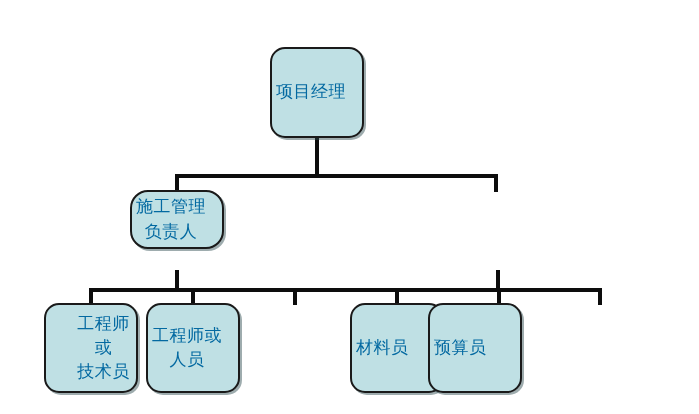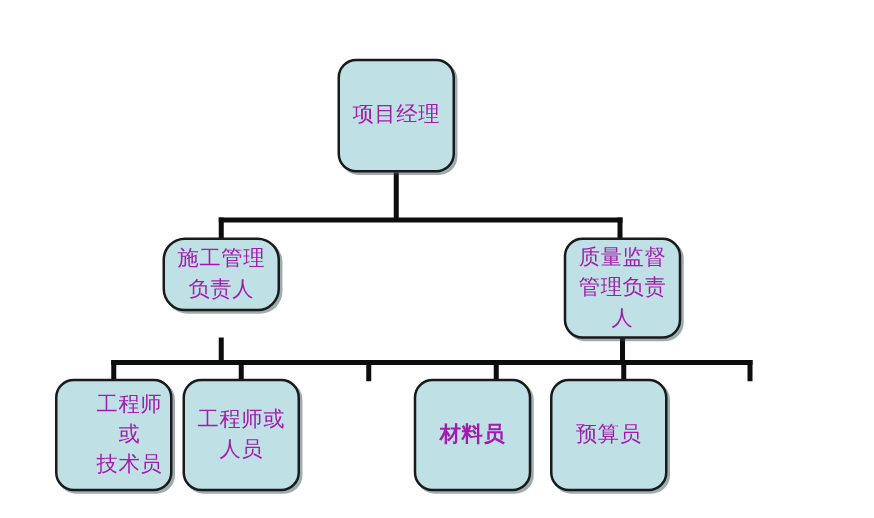--- a/index.html
+++ b/index.html
@@ -27,23 +27,22 @@
   
   .node {
     position: absolute;
     box-sizing: border-box;
     background: #bfe0e4;
     border: 2px solid #1a1a1a;
     border-radius: 15px;
     box-shadow: 2px 2px 0 rgba(40, 70, 75, 0.45);
     display: flex;
     align-items: center;
-    justify-content: center;
     text-align: center;
-    color: #a21caf;
+    color: #0369a1;
     font-size: 17px;
     line-height: 1.42;
     letter-spacing: 0.5px;
     z-index: 2;
   }
   .node .label {
     display: block;
     padding: 0 4px;
     white-space: pre-line;
   }
@@ -64,22 +63,22 @@
   }
   
   .leaf {
     top: 303px;
     width: 94px;
     height: 90px;
   }
   #node-engineer   { left: 44px; padding-left: 25px; }
   #node-inspector  { left: 146px; }
   #node-safety     { left: 248px; }
-  #node-material   { left: 331px; font-weight: bold; }
-  #node-budget     { left: 440px; }
+  #node-material   { left: 350px; }
+  #node-budget     { left: 428px; }
   #node-document   { left: 554px; }
 </style>
 </head>
 <body>
 
 <div id="canvas">
 
   <div class="conn conn-v" style="left:315px; top:138px; height:38px;"></div>
   <div class="conn conn-h" style="left:175px; top:174px; width:323px;"></div>
   <div class="conn conn-v" style="left:175px; top:174px; height:18px;"></div>
@@ -97,25 +96,20 @@
   <div class="conn conn-v" style="left:598px; top:288px; height:17px;"></div>
 
   <div class="node" id="node-top">
     <span class="label">项目经理</span>
   </div>
 
   <div class="node" id="node-construction">
     <span class="label">施工管理
 负责人</span>
   </div>
-  <div class="node" id="node-quality">
-    <span class="label">质量监督
-管理负责
-人</span>
-  </div>
 
   <div class="node leaf" id="node-engineer">
     <span class="label">工程师或
 技术员</span>
   </div>
   <div class="node leaf" id="node-inspector">
     <span class="label">工程师或
 人员</span>
   </div>
   <div class="node leaf" id="node-material">

